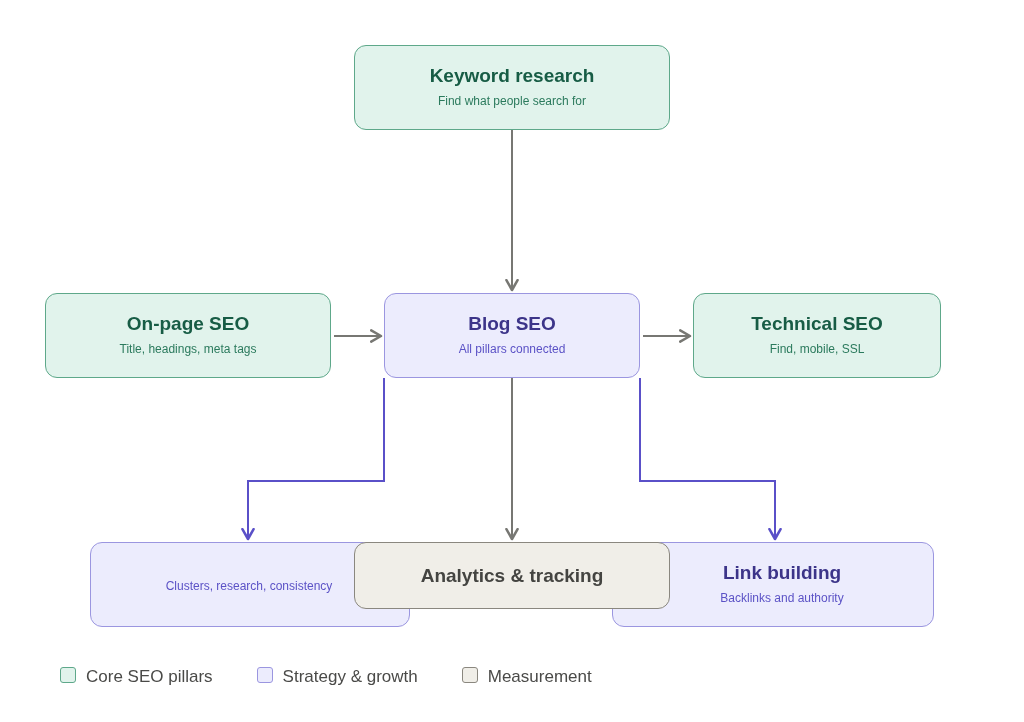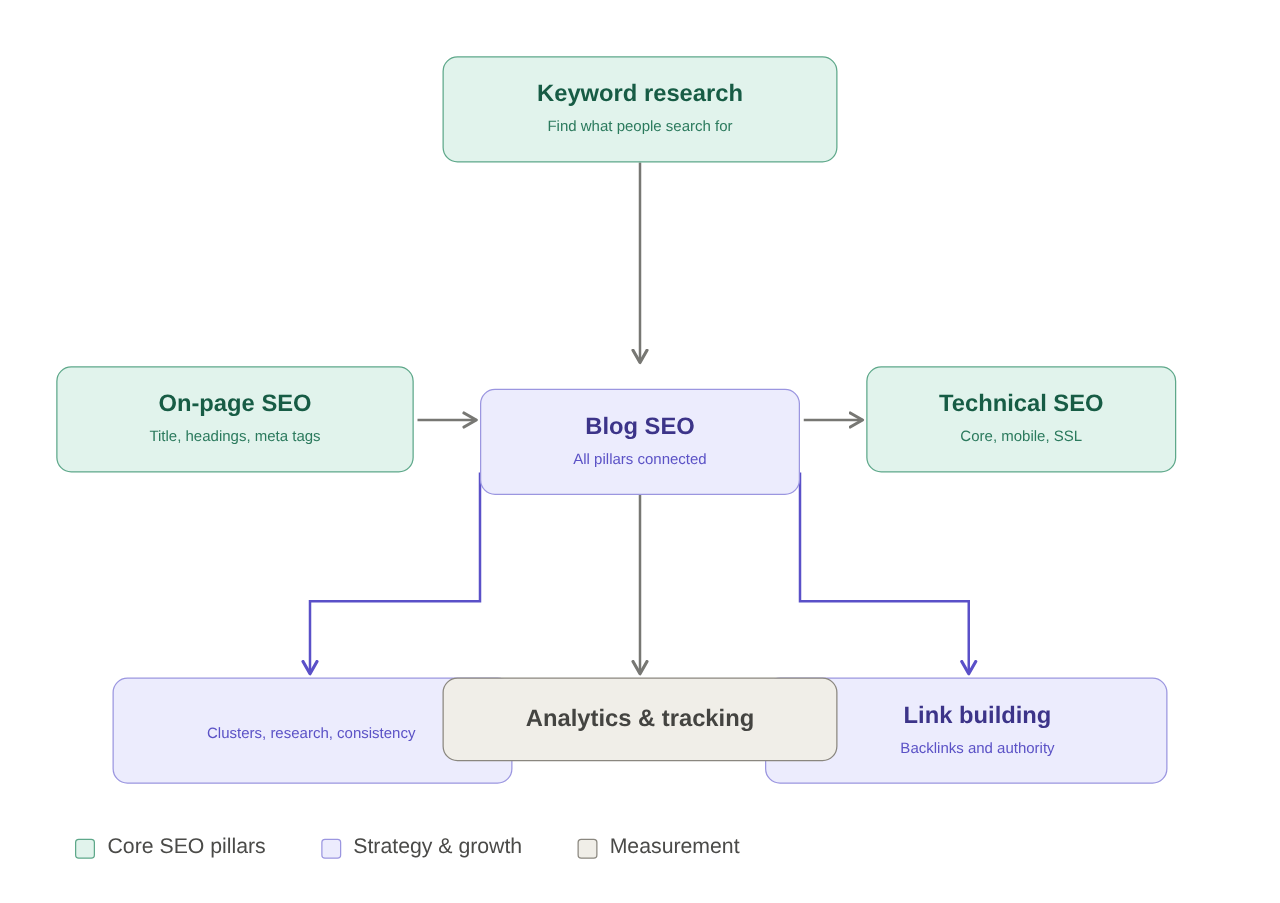--- a/index.html
+++ b/index.html
@@ -16,32 +16,32 @@
   .green .sub { color: #2b7a5d; }
   .purple { background: #ececfd; border-color: #9b96e0; }
   .purple .title { color: #3c3489; }
   .purple .sub { color: #5b52c6; }
   .gray { background: #f0eee8; border-color: #8a877f; }
   .gray .title { color: #444441; }
   .gray .sub { color: #66645d; }
 
   #n-keyword { left: 354px; top: 45px; width: 316px; height: 85px; }
   #n-onpage { left: 45px; top: 293px; width: 286px; height: 85px; }
-  #n-blog { left: 384px; top: 311px; width: 256px; height: 85px; }
+  #n-blog { left: 384px; top: 293px; width: 256px; height: 85px; }
   #n-technical { left: 693px; top: 293px; width: 248px; height: 85px; }
   #n-content { left: 90px; top: 542px; width: 320px; height: 85px; z-index: 2; }
   #n-content .inner { position: absolute; left: 0; width: 316px; top: 0; bottom: 0;
                       display: flex; flex-direction: column; align-items: center; justify-content: center; }
   #n-link { left: 612px; top: 542px; width: 322px; height: 85px; z-index: 2; }
   #n-link .inner { position: absolute; right: 0; width: 322px; top: 0; bottom: 0; padding-left: 20px; box-sizing: border-box;
                    display: flex; flex-direction: column; align-items: center; justify-content: center; }
   #n-analytics { left: 354px; top: 542px; width: 316px; height: 67px; z-index: 3; }
 
   .legend { position: absolute; top: 667px; left: 60px; display: flex; align-items: center; z-index: 2; }
-  .legend-item { display: flex; align-items: flex-end; margin-right: 44px; }
+  .legend-item { display: flex; align-items: flex-start; margin-right: 44px; }
   .swatch { width: 16px; height: 16px; box-sizing: border-box; border: 1.5px solid; border-radius: 3px; margin-right: 10px; }
   .legend-label { font-size: 17px; color: #4a4a48; }
 </style>
 </head>
 <body>
 
 <svg class="edges" viewBox="0 0 1024 722">
   <defs>
     <marker id="arrow-gray" viewBox="0 0 10 10" refX="8" refY="5" markerWidth="7" markerHeight="7" orient="auto-start-reverse">
       <path d="M1 1 L8 5 L1 9" fill="none" stroke="#777773" stroke-width="1.8" stroke-linecap="round" stroke-linejoin="round"></path>
@@ -68,21 +68,21 @@
   <div class="sub">Title, headings, meta tags</div>
 </div>
 
 <div class="node purple" id="n-blog">
   <div class="title">Blog SEO</div>
   <div class="sub">All pillars connected</div>
 </div>
 
 <div class="node green" id="n-technical">
   <div class="title">Technical SEO</div>
-  <div class="sub">Core, mobile, SSL</div>
+  <div class="sub">Find, mobile, SSL</div>
 </div>
 
 <div class="node purple" id="n-content">
   <div class="inner">
     <div class="sub">Clusters, research, consistency</div>
   </div>
 </div>
 
 <div class="node purple" id="n-link">
   <div class="inner">

